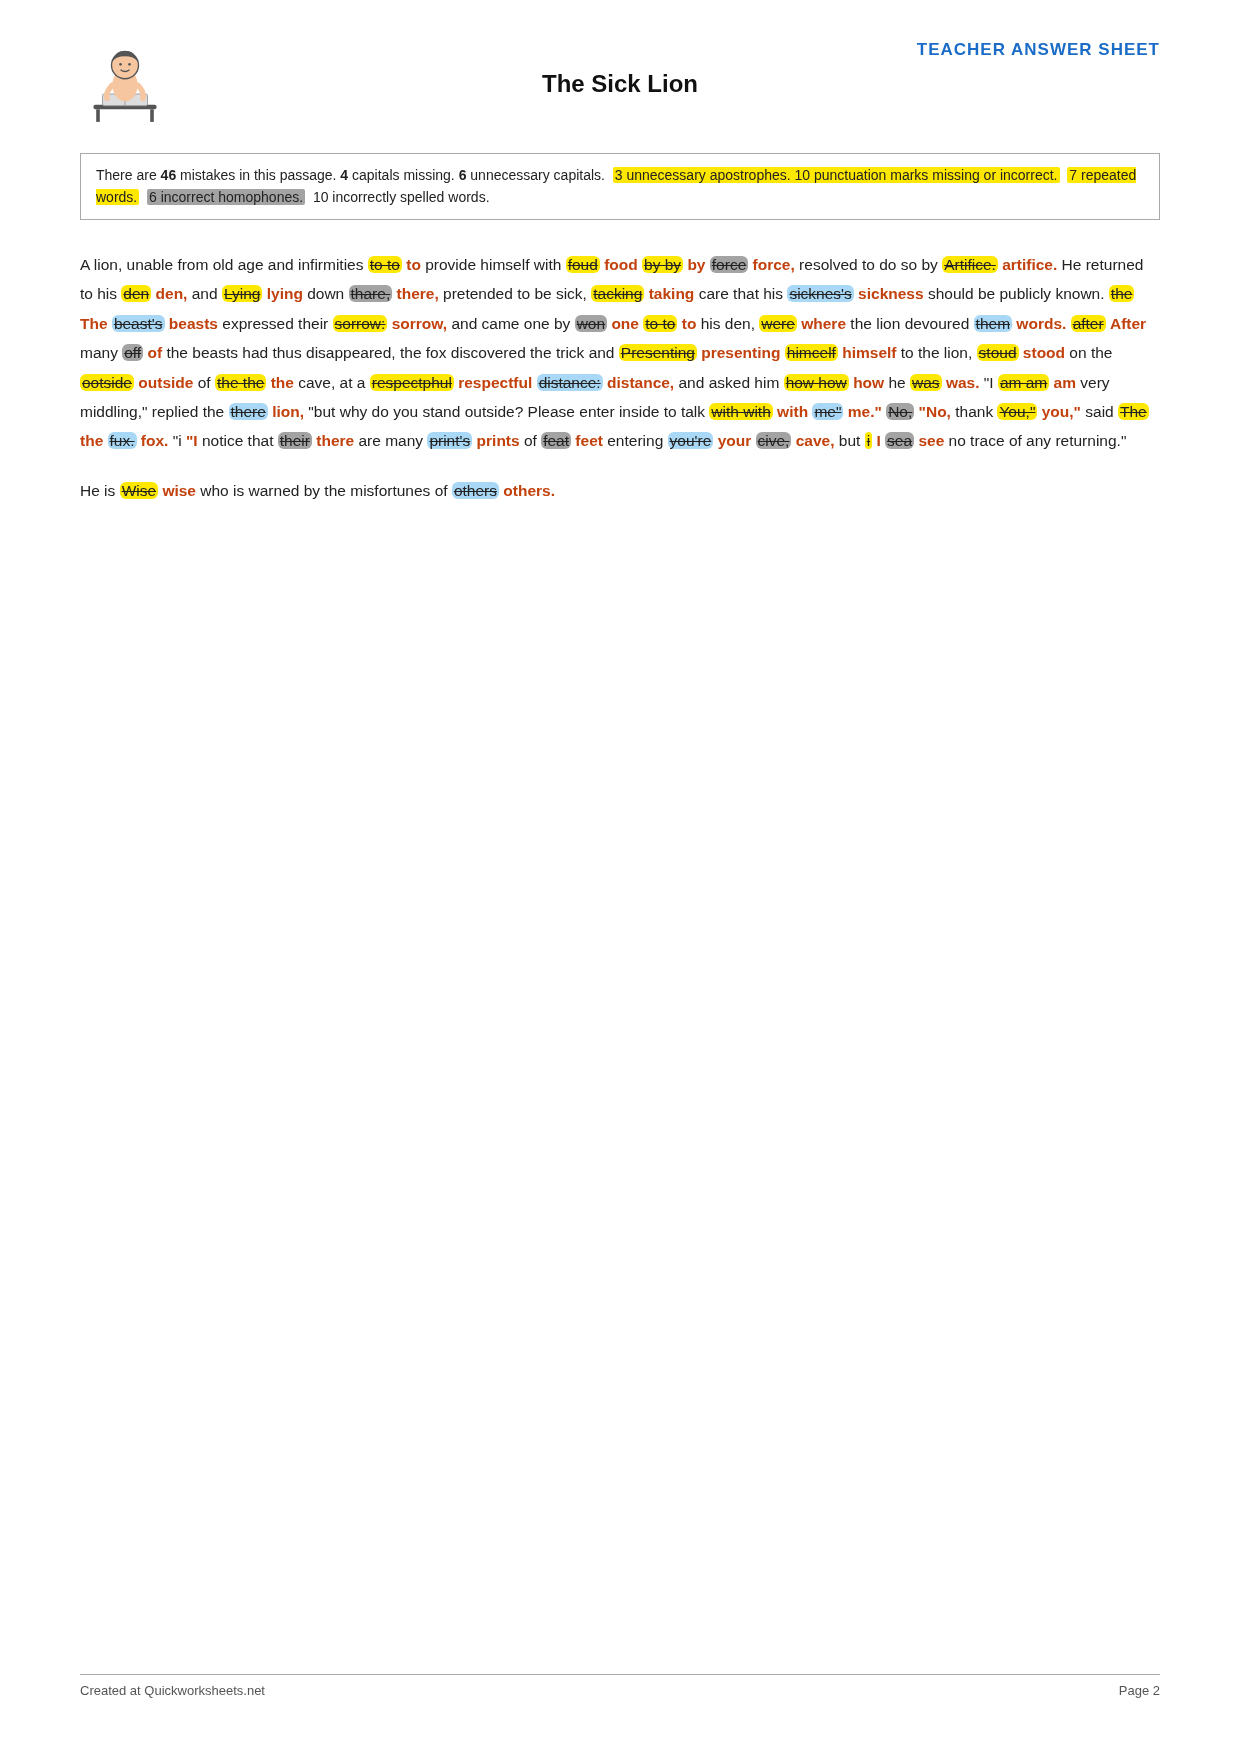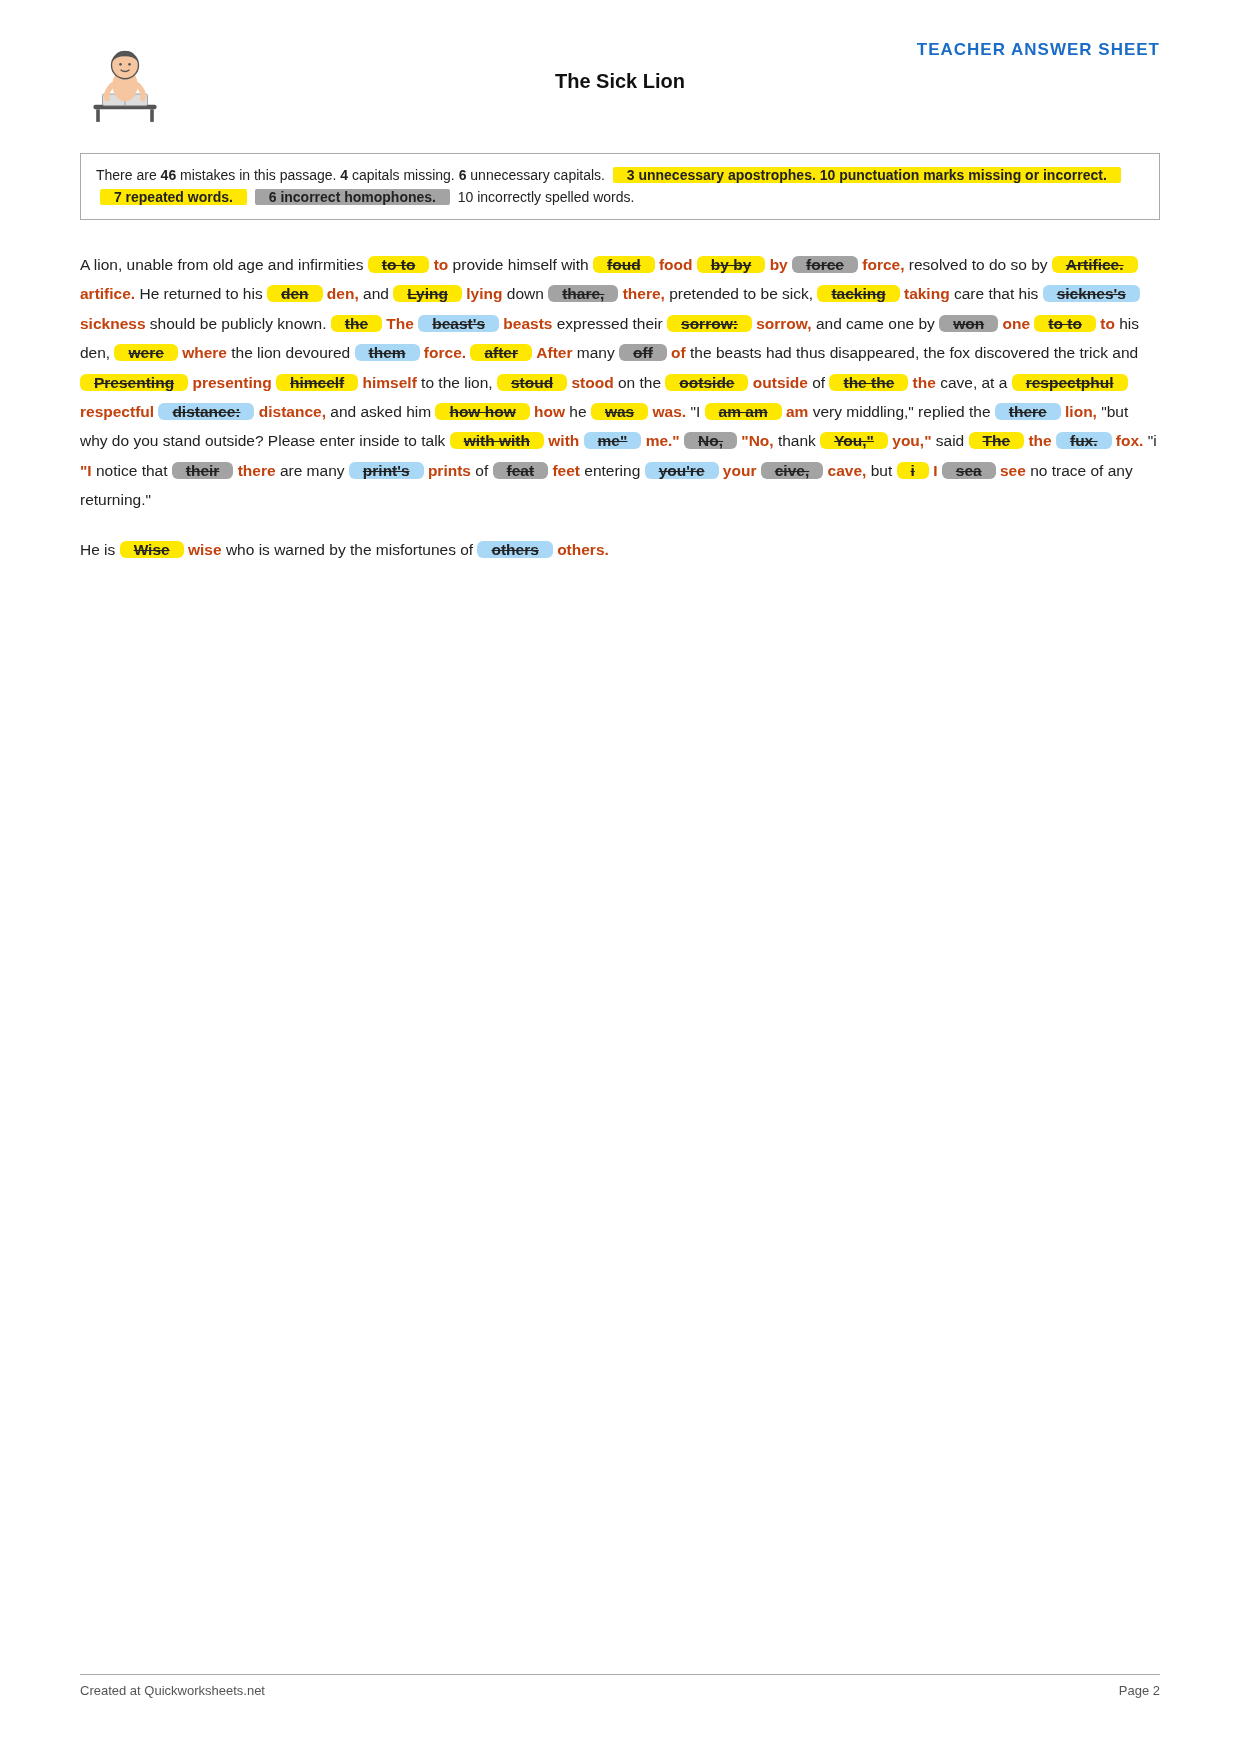--- a/index.html
+++ b/index.html
@@ -49,21 +49,21 @@
     }
 
     .title-area {
       flex: 1;
       text-align: center;
       padding-top: 30px;
       padding-right: 110px;
     }
 
     .main-title {
-      font-size: 20px;
+      font-size: 24px;
       font-weight: bold;
       color: #111;
     }
 
     .info-box {
       border: 1px solid #aaa;
       padding: 10px 15px;
       margin-bottom: 30px;
       font-size: 14px;
       line-height: 1.6;
@@ -83,23 +83,22 @@
     .passage p {
       margin-bottom: 8px;
     }
 
     .correct-blue {
       color: #c2410c;
       font-weight: bold;
     }
 
     .hl-word {
-      padding: 0 14px;
+      padding: 0 2px;
       border-radius: 2px;
-      font-weight: bold;
     }
 
     .hl-y { background-color: #ffe800; }
     .hl-o { background-color: #a3a3a3; }
     .hl-b { background-color: #a8d8f5; }
 
     .footer-line {
       position: absolute;
       bottom: 55px;
       left: 80px;
@@ -162,21 +161,21 @@
   <div class="info-box">
     There are <strong>46</strong> mistakes in this passage. <strong>4</strong> capitals missing. <strong>6</strong> unnecessary capitals. &nbsp;<span class="hl-word hl-y">3 unnecessary apostrophes. 10 punctuation marks missing or incorrect.</span> &nbsp;<span class="hl-word hl-y">7 repeated words.</span> &nbsp;<span class="hl-word hl-o">6 incorrect homophones.</span> &nbsp;10 incorrectly spelled words.
   </div>
 
   <div class="passage">
     <p>
       A lion, unable from old age and infirmities <span class="hl-word hl-y struck">to to</span> <span class="correct-blue">to</span> provide himself with <span class="hl-word hl-y struck">foud</span> <span class="correct-blue">food</span> <span class="hl-word hl-y struck">by by</span> <span class="correct-blue">by</span> <span class="hl-word hl-o struck">force</span> <span class="correct-blue">force,</span>
       resolved to do so by <span class="hl-word hl-y struck">Artifice.</span> <span class="correct-blue">artifice.</span> He returned to his <span class="hl-word hl-y struck">den</span> <span class="correct-blue">den,</span> and <span class="hl-word hl-y struck">Lying</span> <span class="correct-blue">lying</span> down <span class="hl-word hl-o struck">thare,</span> <span class="correct-blue">there,</span>
       pretended to be sick, <span class="hl-word hl-y struck">tacking</span> <span class="correct-blue">taking</span> care that his <span class="hl-word hl-b struck">sicknes's</span> <span class="correct-blue">sickness</span> should be publicly known. <span class="hl-word hl-y struck">the</span> <span class="correct-blue">The</span>
       <span class="hl-word hl-b struck">beast's</span> <span class="correct-blue">beasts</span> expressed their <span class="hl-word hl-y struck">sorrow:</span> <span class="correct-blue">sorrow,</span> and came one by <span class="hl-word hl-o struck">won</span> <span class="correct-blue">one</span> <span class="hl-word hl-y struck">to to</span> <span class="correct-blue">to</span> his den, <span class="hl-word hl-y struck">were</span> <span class="correct-blue">where</span> the
-      lion devoured <span class="hl-word hl-b struck">them</span> <span class="correct-blue">force.</span> <span class="hl-word hl-y struck">after</span> <span class="correct-blue">After</span> many <span class="hl-word hl-o struck">off</span> <span class="correct-blue">of</span> the beasts had thus disappeared, the fox discovered the
+      lion devoured <span class="hl-word hl-b struck">them</span> <span class="correct-blue">words.</span> <span class="hl-word hl-y struck">after</span> <span class="correct-blue">After</span> many <span class="hl-word hl-o struck">off</span> <span class="correct-blue">of</span> the beasts had thus disappeared, the fox discovered the
       trick and <span class="hl-word hl-y struck">Presenting</span> <span class="correct-blue">presenting</span> <span class="hl-word hl-y struck">himcelf</span> <span class="correct-blue">himself</span> to the lion, <span class="hl-word hl-y struck">stoud</span> <span class="correct-blue">stood</span> on the <span class="hl-word hl-y struck">ootside</span> <span class="correct-blue">outside</span> of <span class="hl-word hl-y struck">the the</span>
       <span class="correct-blue">the</span> cave, at a <span class="hl-word hl-y struck">respectphul</span> <span class="correct-blue">respectful</span> <span class="hl-word hl-b struck">distance:</span> <span class="correct-blue">distance,</span> and asked him <span class="hl-word hl-y struck">how how</span> <span class="correct-blue">how</span> he <span class="hl-word hl-y struck">was</span> <span class="correct-blue">was.</span> "I <span class="hl-word hl-y struck">am am</span>
       <span class="correct-blue">am</span> very middling," replied the <span class="hl-word hl-b struck">there</span> <span class="correct-blue">lion,</span> "but why do you stand outside? Please enter inside to talk <span class="hl-word hl-y struck">with with</span>
       <span class="correct-blue">with</span> <span class="hl-word hl-b struck">me"</span> <span class="correct-blue">me."</span> <span class="hl-word hl-o struck">No,</span> <span class="correct-blue">"No,</span> thank <span class="hl-word hl-y struck">You,"</span> <span class="correct-blue">you,"</span> said <span class="hl-word hl-y struck">The</span> <span class="correct-blue">the</span> <span class="hl-word hl-b struck">fux.</span> <span class="correct-blue">fox.</span> "i <span class="correct-blue">"I</span> notice that <span class="hl-word hl-o struck">their</span> <span class="correct-blue">there</span> are many
       <span class="hl-word hl-b struck">print's</span> <span class="correct-blue">prints</span> of <span class="hl-word hl-o struck">feat</span> <span class="correct-blue">feet</span> entering <span class="hl-word hl-b struck">you're</span> <span class="correct-blue">your</span> <span class="hl-word hl-o struck">cive,</span> <span class="correct-blue">cave,</span> but <span class="hl-word hl-y struck">i</span> <span class="correct-blue">I</span> <span class="hl-word hl-o struck">sea</span> <span class="correct-blue">see</span> no trace of any returning."
     </p>
 
     <p class="moral">
       He is <span class="hl-word hl-y struck">Wise</span> <span class="correct-blue">wise</span> who is warned by the misfortunes of <span class="hl-word hl-b struck">others</span> <span class="correct-blue">others.</span>
     </p>

